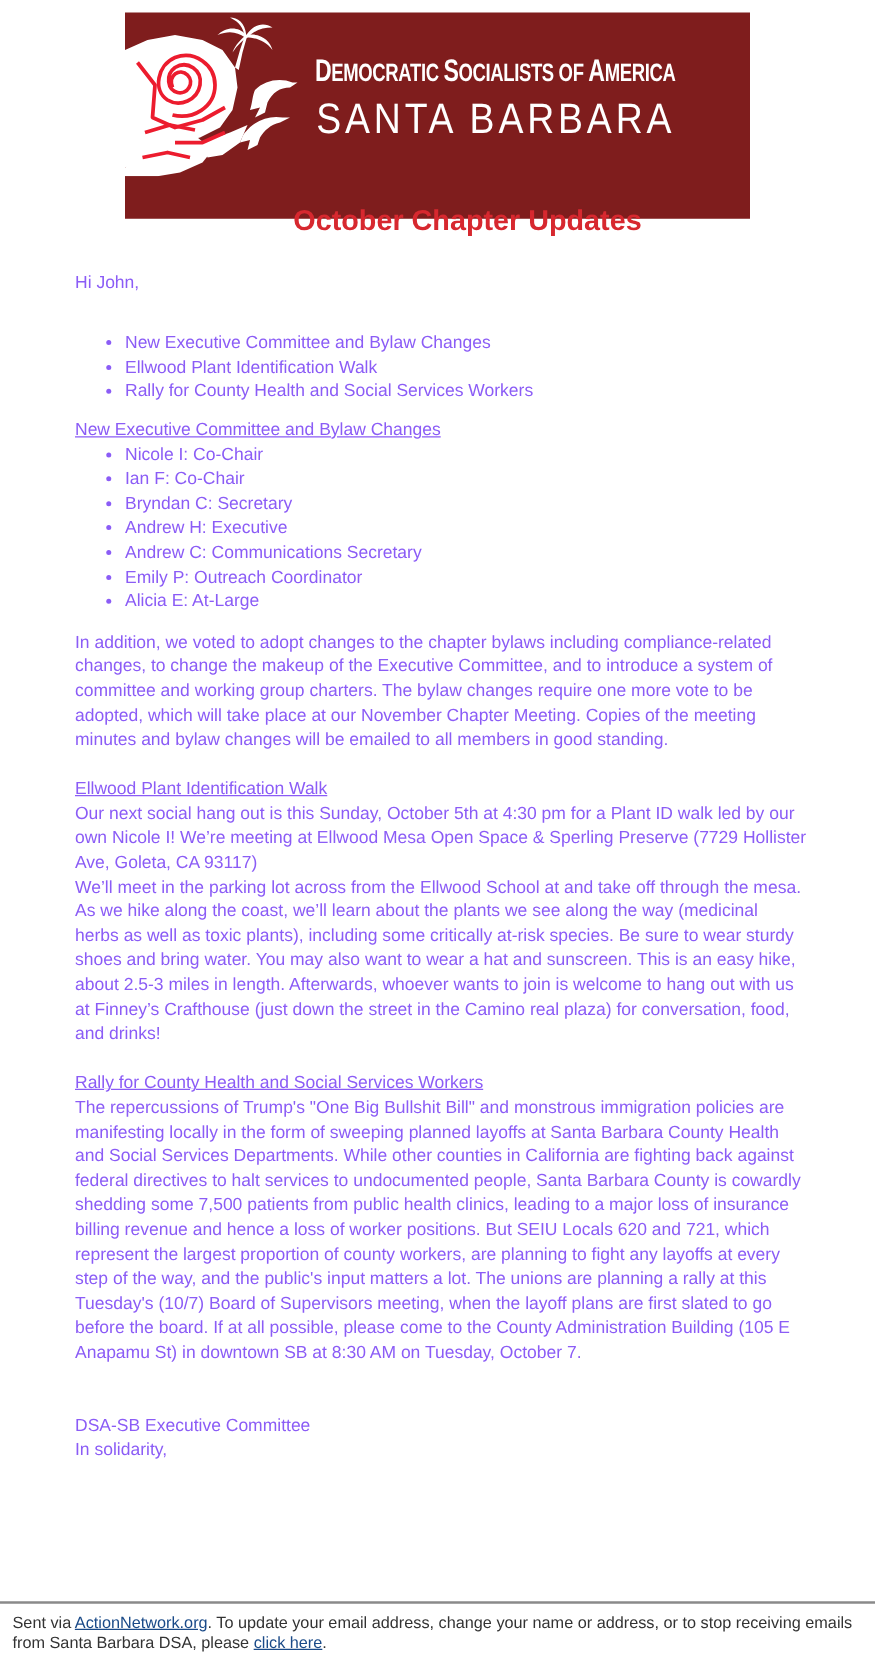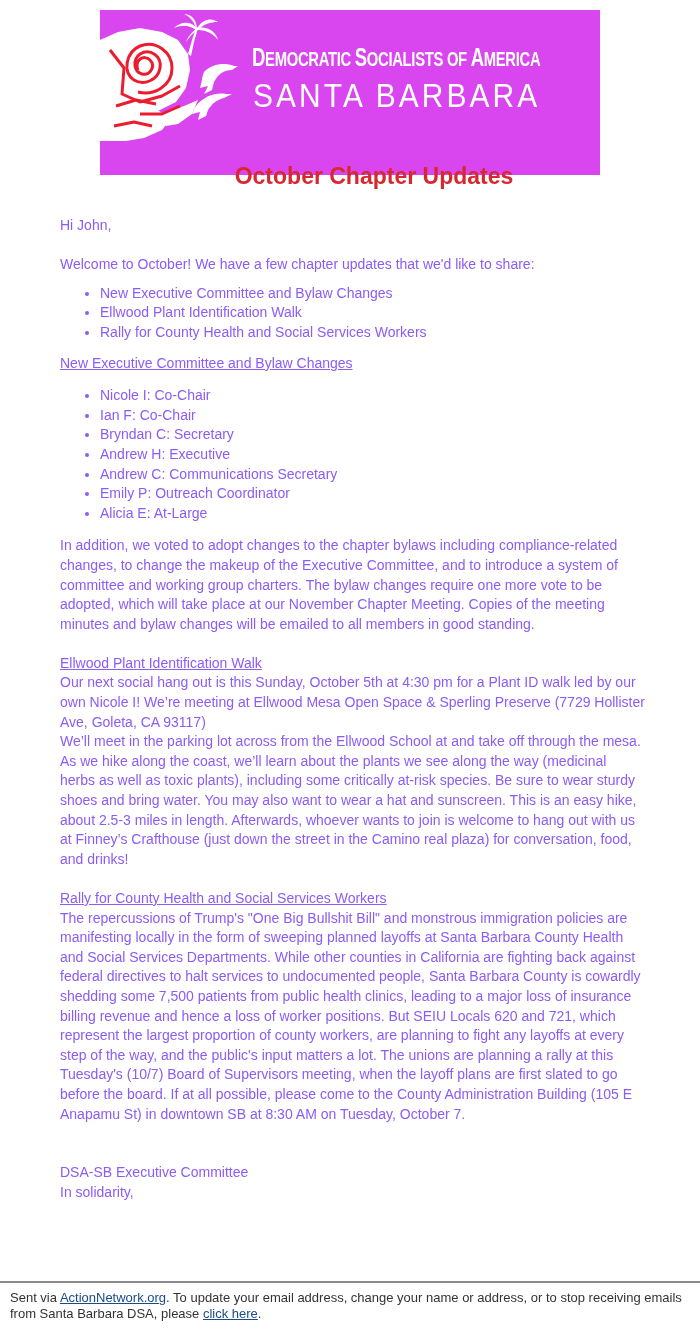--- a/index.html
+++ b/index.html
@@ -1,37 +1,37 @@
 <!DOCTYPE html>
 <html><head>
 <meta charset="utf-8">
 <style>
   html, body { margin:0; padding:0; background:#ffffff; }
   body { width:700px; height:1331px; position:relative; overflow:hidden;
          font-family:"Liberation Sans", sans-serif; color:#222; }
   .banner { position:absolute; left:100px; top:10px; width:500px; height:165px;
-            background:#d946ef; overflow:hidden; }
+            background:#7f1d1d; overflow:hidden; }
   .banner svg.logo { position:absolute; left:0; top:0; }
   .banner .line1 { position:absolute; left:152px; top:33px; color:#fff;
                    font-family:"Liberation Sans", sans-serif; font-weight:bold;
                    font-size:25px; letter-spacing:-0.4px; transform:scaleX(0.74);
                    transform-origin:left top; white-space:nowrap; }
   .banner .line1 .sm { font-size:20px; }
   .banner .line2 { position:absolute; left:153px; top:66px; color:#fff;
                    font-size:34px; letter-spacing:3.5px; font-weight:normal;
                    transform:scaleX(0.88); transform-origin:left top; white-space:nowrap; }
   .title { position:absolute; left:0; width:700px; top:163px; text-align:center;
            color:#d7282f; font-weight:bold; font-size:23px;margin-left:24px; }
   .content { position:absolute; left:60px; top:216px; width:585px;
              font-size:14px; line-height:19.6px; color:#8b5cf6; }
   .content p { margin:0; }
   .gap { height:19.6px; }
   .content ul { margin:0; padding-left:40px; }
   .content ul.topics { margin-top:9px; margin-bottom:11px; }
-  .content ul.members { margin-top:13px; margin-bottom:13px; }
+  .content ul.members { margin-bottom:13px; }
   .content li { list-style:disc; }
   .heading { text-decoration:underline; }
   .footer-rule { position:absolute; left:0; top:1281px; width:700px; height:2px; background:#8a8a8a; }
   .footer { position:absolute; left:10px; top:1290px; width:685px; font-size:13px;
             line-height:16px; color:#333; }
   .footer a { color:#1a4a88; text-decoration:underline; }
 </style>
 </head>
 <body>
 
@@ -67,21 +67,20 @@
   </svg>
   <div class="line1"><span>D</span><span class="sm">EMOCRATIC </span><span>S</span><span class="sm">OCIALISTS </span><span class="sm">OF </span><span>A</span><span class="sm">MERICA</span></div>
   <div class="line2">SANTA BARBARA</div>
 </div>
 
 <div class="title">October Chapter Updates</div>
 
 <div class="content">
   <p>Hi John,</p>
   <div class="gap"></div>
-  <p>Welcome to October! We have a few chapter updates that we'd like to share:</p>
   <ul class="topics">
     <li>New Executive Committee and Bylaw Changes</li>
     <li>Ellwood Plant Identification Walk</li>
     <li>Rally for County Health and Social Services Workers</li>
   </ul>
 
   <p class="heading">New Executive Committee and Bylaw Changes</p>
   <ul class="members">
     <li>Nicole I: Co-Chair</li>
     <li>Ian F: Co-Chair</li>

